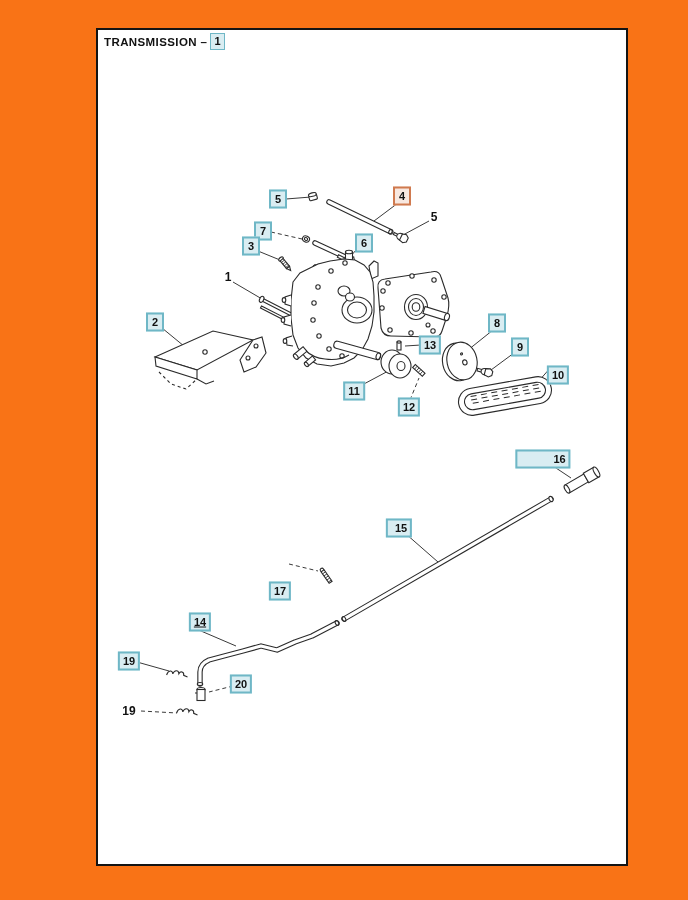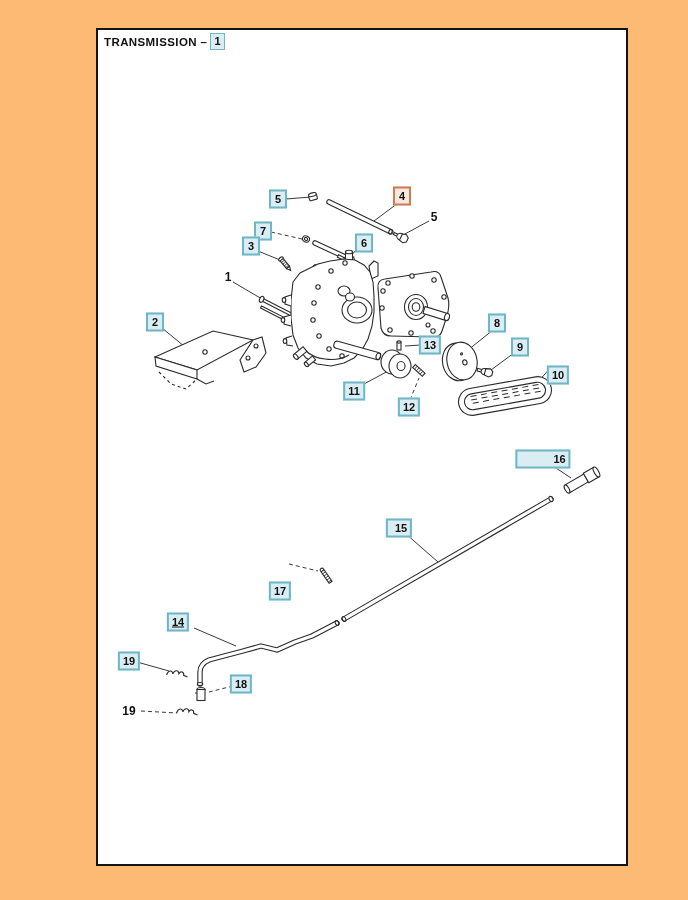--- a/index.html
+++ b/index.html
@@ -1,16 +1,16 @@
 <!DOCTYPE html>
 <html><head>
 <meta charset="utf-8">
 <style>
   html,body{margin:0;padding:0;background:#fff;}
-  .page{position:relative;width:688px;height:900px;background:#fdba74;overflow:hidden;
+  .page{position:relative;width:688px;height:900px;background:#f97316;overflow:hidden;
         font-family:"Liberation Sans",sans-serif;color:#111;}
   .frame{position:absolute;left:96px;top:28px;width:532px;height:838px;
          border:2.5px solid #141414;box-sizing:border-box;background:#fff;}
   .title-row{position:absolute;left:104px;top:33px;display:flex;align-items:center;gap:3px;}
   .title-text{font-weight:bold;font-size:11.5px;letter-spacing:.4px;white-space:nowrap;}
   .callout{position:absolute;transform:translate(-50%,-50%);
            font-weight:bold;font-size:11px;line-height:1;text-align:center;}
   .callout.cyan{background:#d9edf2;border:2px solid #6fb7c6;padding:2px 3px;min-width:8px;}
   .callout.orange{background:#f8e8e0;border:2px solid #d07a4f;padding:2px 3px;min-width:8px;}
   .callout.plain{font-size:12px;background:transparent;border:none;}
@@ -309,17 +309,17 @@
   <div class="callout cyan" style="left:155px;top:322px;">2</div>
   <div class="callout cyan" style="left:497px;top:323px;">8</div>
   <div class="callout cyan" style="left:430px;top:345px;text-align:center;">13</div>
   <div class="callout cyan" style="left:520px;top:347px;">9</div>
   <div class="callout cyan" style="left:558px;top:359px;margin-top:16px;">10</div>
   <div class="callout cyan" style="left:354px;top:391px;">11</div>
   <div class="callout cyan" style="left:409px;top:407px;">12</div>
   <div class="callout cyan" style="left:543px;top:459px;padding-left:36px;">16</div>
   <div class="callout cyan" style="left:399px;top:528px;padding-left:7px;">15</div>
   <div class="callout cyan" style="left:280px;top:591px;">17</div>
-  <div class="callout cyan" style="left:178px;top:622px;text-decoration:underline;">14</div>
+  <div class="callout cyan" style="left:200px;top:622px;text-decoration:underline;">14</div>
   <div class="callout cyan" style="left:129px;top:661px;">19</div>
-  <div class="callout cyan" style="left:241px;top:684px;">18</div>
+  <div class="callout cyan" style="left:241px;top:684px;">20</div>
   <div class="callout plain" style="left:129px;top:711px;">19</div>
 </div>
 
 </body></html>

